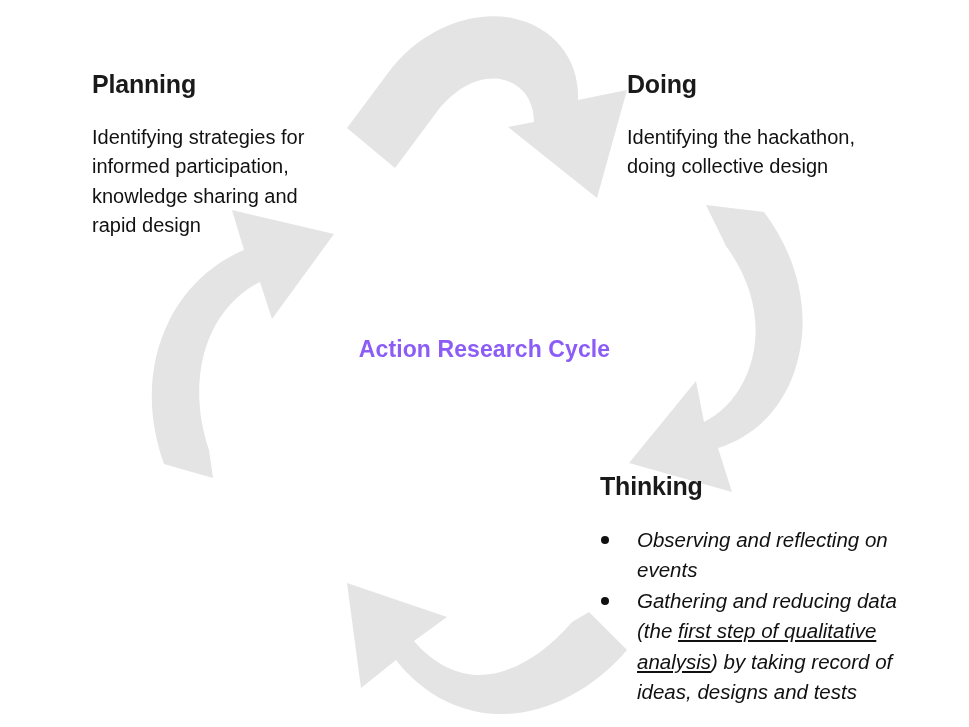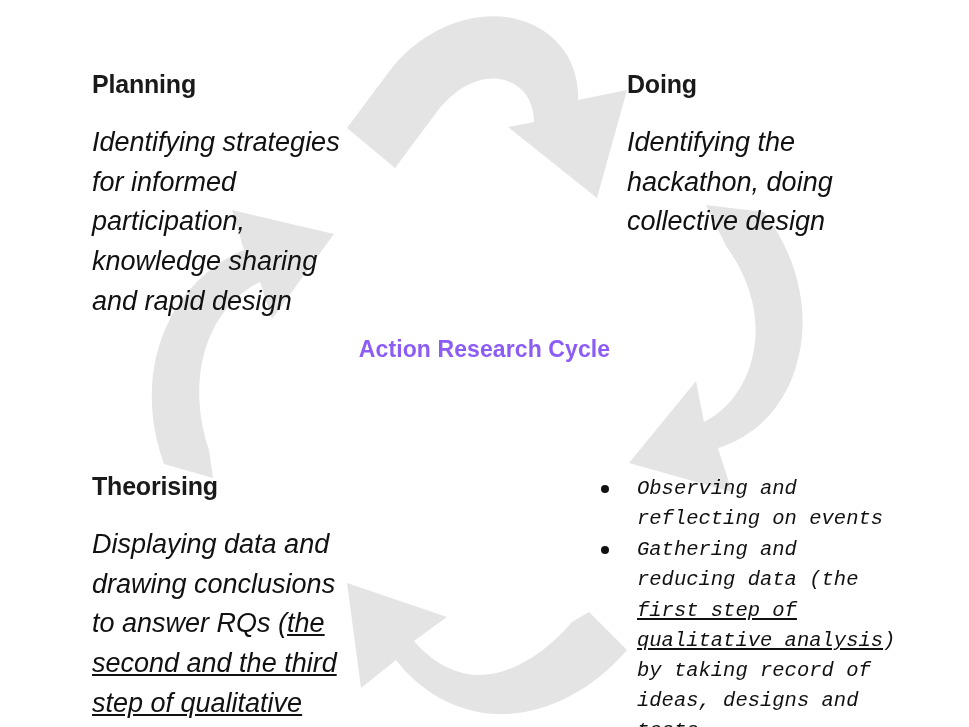--- a/index.html
+++ b/index.html
@@ -31,38 +31,37 @@
     font-family: "Liberation Sans", sans-serif;
     font-weight: bold;
     font-size: 25px;
     color: #1a1a1a;
     letter-spacing: -0.2px;
     margin: 0 0 26px 0;
     line-height: 1.0;
   }
   .q-body {
     font-family: "Liberation Sans", sans-serif;
-    font-style: italic;
-    font-size: 27px;
+    font-size: 20px;
     color: #111111;
     line-height: 1.47;
     margin: 0;
   }
   .q-body .u {
     text-decoration: underline;
   }
   ul.q-list {
     list-style: none;
     margin: 0;
     padding: 0;
   }
   ul.q-list li {
     position: relative;
     padding-left: 37px;
-    font-family: Liberation Mono, monospace;
+    font-family: Liberation Sans, sans-serif;
     font-style: italic;
     font-size: 20.5px;
     color: #111111;
     line-height: 1.47;
     margin: 0 0 1px 0;
   }
   ul.q-list li .bullet {
     position: absolute;
     left: 1px;
     top: 11px;
@@ -134,26 +133,23 @@
   <div class="quadrant" id="quad-planning">
     <div class="q-heading">Planning</div>
     <p class="q-body">Identifying strategies for informed participation, knowledge sharing and rapid design</p>
   </div>
 
   <div class="quadrant" id="quad-doing">
     <div class="q-heading">Doing</div>
     <p class="q-body">Identifying the hackathon, doing collective design</p>
   </div>
 
-  <div class="quadrant" id="quad-theorising">
-    <div class="q-heading">Theorising</div>
-    <p class="q-body"><span>Displaying data and drawing conclusions to answer RQs (</span><span class="u">the second and the third step of qualitative analysis</span><span>).</span></p>
-  </div>
 
   <div class="quadrant" id="quad-thinking">
+    <div class="q-heading">Thinking</div>
     <ul class="q-list">
       <li>
         <span class="bullet"></span><span>Observing and reflecting on events</span><span class="u"></span><span></span>
       </li>
       <li>
         <span class="bullet"></span><span>Gathering and reducing data (the </span><span class="u">first step of qualitative analysis</span><span>) by taking record of ideas, designs and tests</span>
       </li>
     </ul>
   </div>
 

